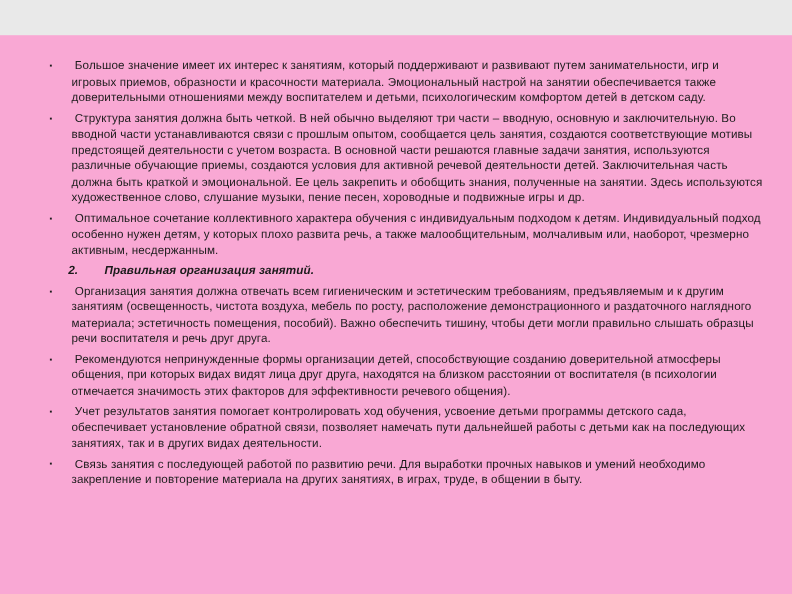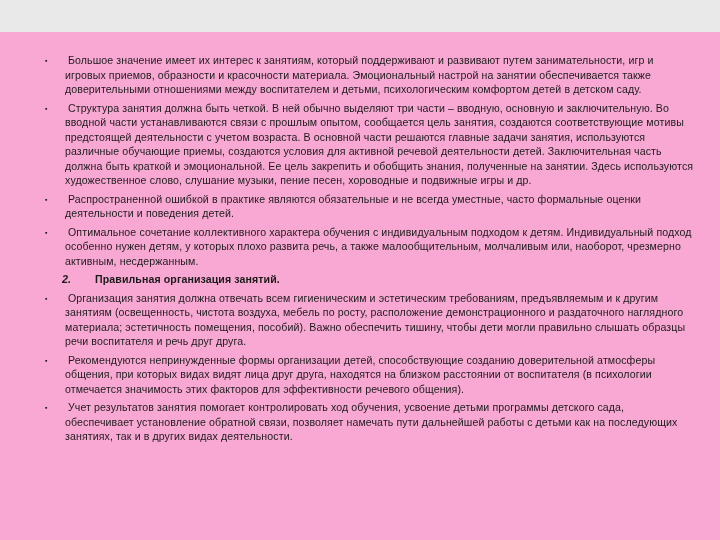--- a/index.html
+++ b/index.html
@@ -48,43 +48,40 @@
     flex: 0 0 33px;
     width: 33px;
     font-size: 10.8px;
     line-height: 14.5px;
     font-weight: bold;
     font-style: italic;
     color: #1a1a1a;
   }
   .text.heading {
     font-weight: bold;
+    font-style: italic;
     color: #1a1a1a;
     text-indent: 0;
   }
 </style>
 </head>
 <body>
 
 <div class="slide">
 
   <div class="item bullet">
     <span class="marker">▪</span>
     <p class="text">Большое значение имеет их интерес к занятиям, который поддерживают и развивают путем занимательности, игр и игровых приемов, образности и красочности материала. Эмоциональный настрой на занятии обеспечивается также доверительными отношениями между воспитателем и детьми, психологическим комфортом детей в детском саду.</p>
   </div>
 
   <div class="item bullet">
     <span class="marker">▪</span>
     <p class="text">Структура занятия должна быть четкой. В ней обычно выделяют три части – вводную, основную и заключительную. Во вводной части устанавливаются связи с прошлым опытом, сообщается цель занятия, создаются соответствующие мотивы предстоящей деятельности с учетом возраста. В основной части решаются главные задачи занятия, используются различные обучающие приемы, создаются условия для активной речевой деятельности детей. Заключительная часть должна быть краткой и эмоциональной. Ее цель закрепить и обобщить знания, полученные на занятии. Здесь используются художественное слово, слушание музыки, пение песен, хороводные и подвижные игры и др.</p>
   </div>
 
-  <div class="item bullet">
-    <span class="marker">▪</span>
-    <p class="text">Распространенной ошибкой в практике являются обязательные и не всегда уместные, часто формальные оценки деятельности и поведения детей.</p>
-  </div>
 
   <div class="item bullet">
     <span class="marker">▪</span>
     <p class="text">Оптимальное сочетание коллективного характера обучения с индивидуальным подходом к детям. Индивидуальный подход особенно нужен детям, у которых плохо развита речь, а также малообщительным, молчаливым или, наоборот, чрезмерно активным, несдержанным.</p>
   </div>
 
   <div class="item numbered">
     <span class="num">2.</span>
     <p class="text heading">Правильная организация занятий.</p>
   </div>
@@ -97,14 +94,18 @@
   <div class="item bullet">
     <span class="marker">▪</span>
     <p class="text">Рекомендуются непринужденные формы организации детей, способствующие созданию доверительной атмосферы общения, при которых видах видят лица друг друга, находятся на близком расстоянии от воспитателя (в психологии отмечается значимость этих факторов для эффективности речевого общения).</p>
   </div>
 
   <div class="item bullet">
     <span class="marker">▪</span>
     <p class="text">Учет результатов занятия помогает контролировать ход обучения, усвоение детьми программы детского сада, обеспечивает установление обратной связи, позволяет намечать пути дальнейшей работы с детьми как на последующих занятиях, так и в других видах деятельности.</p>
   </div>
 
+  <div class="item bullet">
+    <span class="marker">▪</span>
+    <p class="text">Связь занятия с последующей работой по развитию речи. Для выработки прочных навыков и умений необходимо закрепление и повторение материала на других занятиях, в играх, труде, в общении в быту.</p>
+  </div>
 
 </div>
 
 </body></html>

